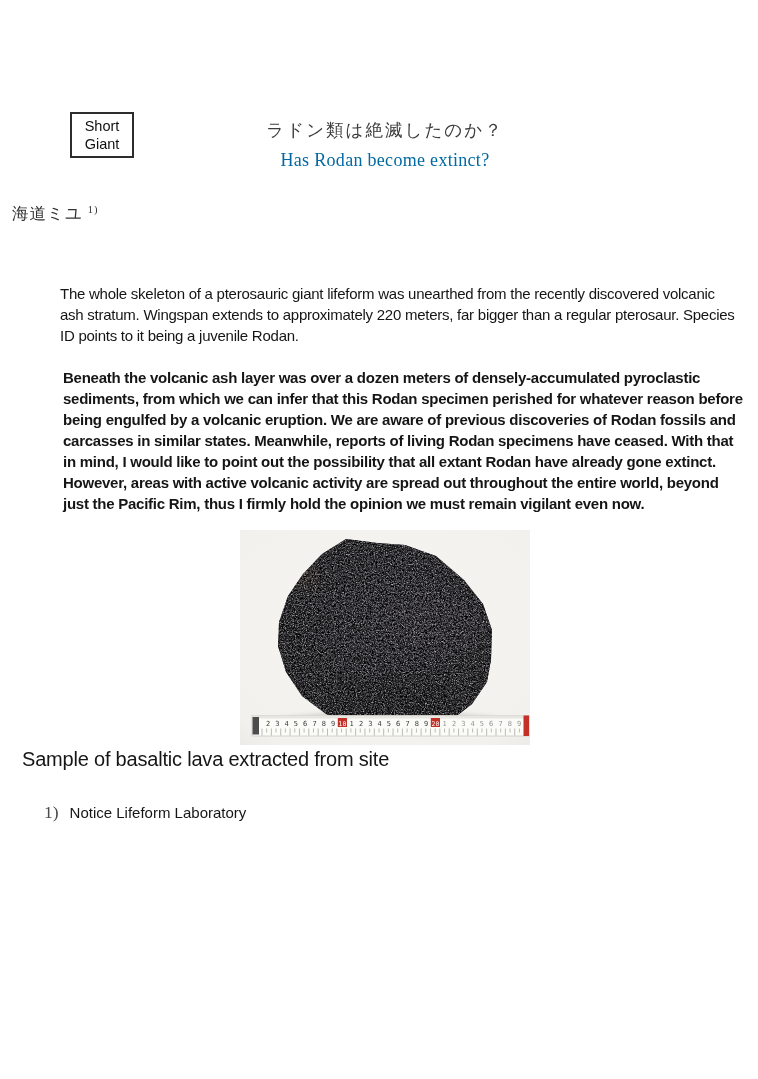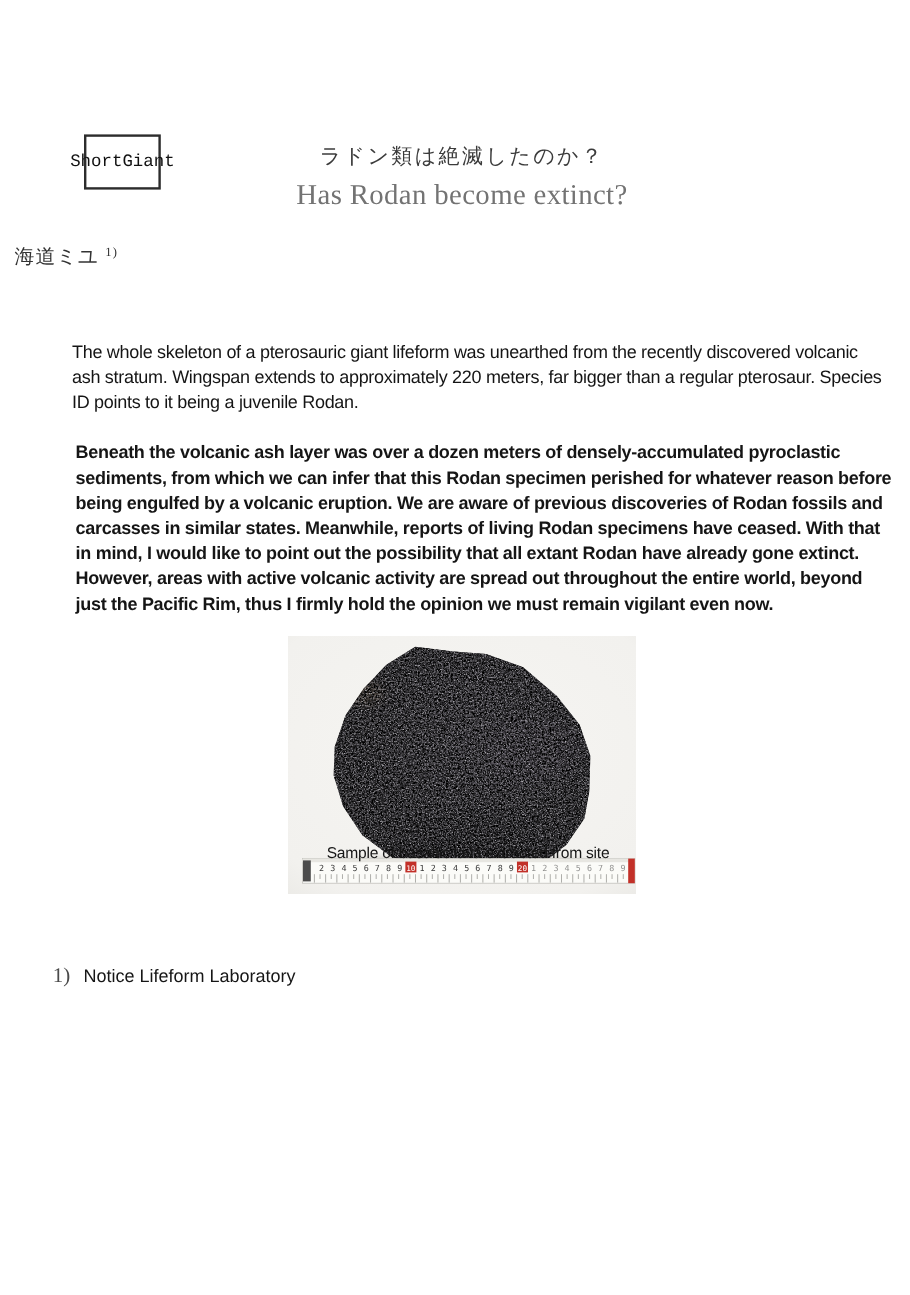--- a/index.html
+++ b/index.html
@@ -7,33 +7,33 @@
     width:758px;height:1079px;position:relative;overflow:hidden;
     background:#ffffff;color:#121212;
     font-family:"Liberation Sans","DejaVu Sans",sans-serif;
   }
   .page{position:absolute;inset:0;background:#ffffff;}
 
   
   .notice-box{
     position:absolute;left:70px;top:112px;width:60px;height:42px;
     border:2px solid #2c2c2c;background:#fff;
-    display:flex;flex-direction:row;align-items:center;justify-content:center;
-    font-size:14.5px;line-height:18px;color:#111;font-family:Liberation Mono, monospace;
+    display:flex;flex-direction:column;align-items:center;justify-content:center;
+    font-size:14.5px;line-height:18px;color:#111;
   }
 
   
   .title-block{position:absolute;left:12px;top:118px;width:746px;text-align:center;}
   .title-ja{
     font-family:"Liberation Serif","DejaVu Serif",serif;
     font-size:17.5px;letter-spacing:2px;color:#3b3b3b;
   }
   .title-en{
     font-family:"Liberation Serif","DejaVu Serif",serif;
-    font-size:24px;color:#737373;margin-top:8px;letter-spacing:0.3px;
+    font-size:18px;color:#0369a1;margin-top:8px;letter-spacing:0.3px;
   }
   .author-block{
     position:absolute;left:12px;top:203px;width:746px;text-align:left;
     font-family:"Liberation Serif","DejaVu Serif",serif;color:#333;
   }
   .author-ja{font-size:16.5px;letter-spacing:1px;}
   .author-en{font-size:17.5px;margin-top:7px;}
   .author-block sup{font-size:10.5px;font-family:"Liberation Serif",serif;}
   .author-ja sup{margin-left:5px;}
 
@@ -42,22 +42,22 @@
     position:absolute;margin:0;font-size:15px;line-height:21px;
     letter-spacing:-0.25px;color:#151515;text-align:left;
   }
   .p1{left:60px;top:283px;width:676px;}
   .p2{left:63px;top:367px;width:684px;font-weight:bold;}
 
   
   .figure{position:absolute;left:240px;top:530px;width:290px;height:215px;margin:0;}
   .figure svg{display:block;width:290px;height:215px;}
   .caption{
-    position:absolute;left:22px;top:703px;width:736px;text-align:center;
-    font-size:13px;letter-spacing:-0.2px;color:#161616;
+    position:absolute;left:22px;top:748px;width:736px;
+    font-size:20px;letter-spacing:-0.2px;color:#161616;
   }
 
   
   .footnote{position:absolute;left:44px;top:802px;font-size:15px;color:#161616;}
   .fn-ref{
     font-family:"Liberation Serif","DejaVu Serif",serif;
     font-size:17.5px;color:#4a4a4a;margin-right:11px;
   }
 </style>
 </head>

